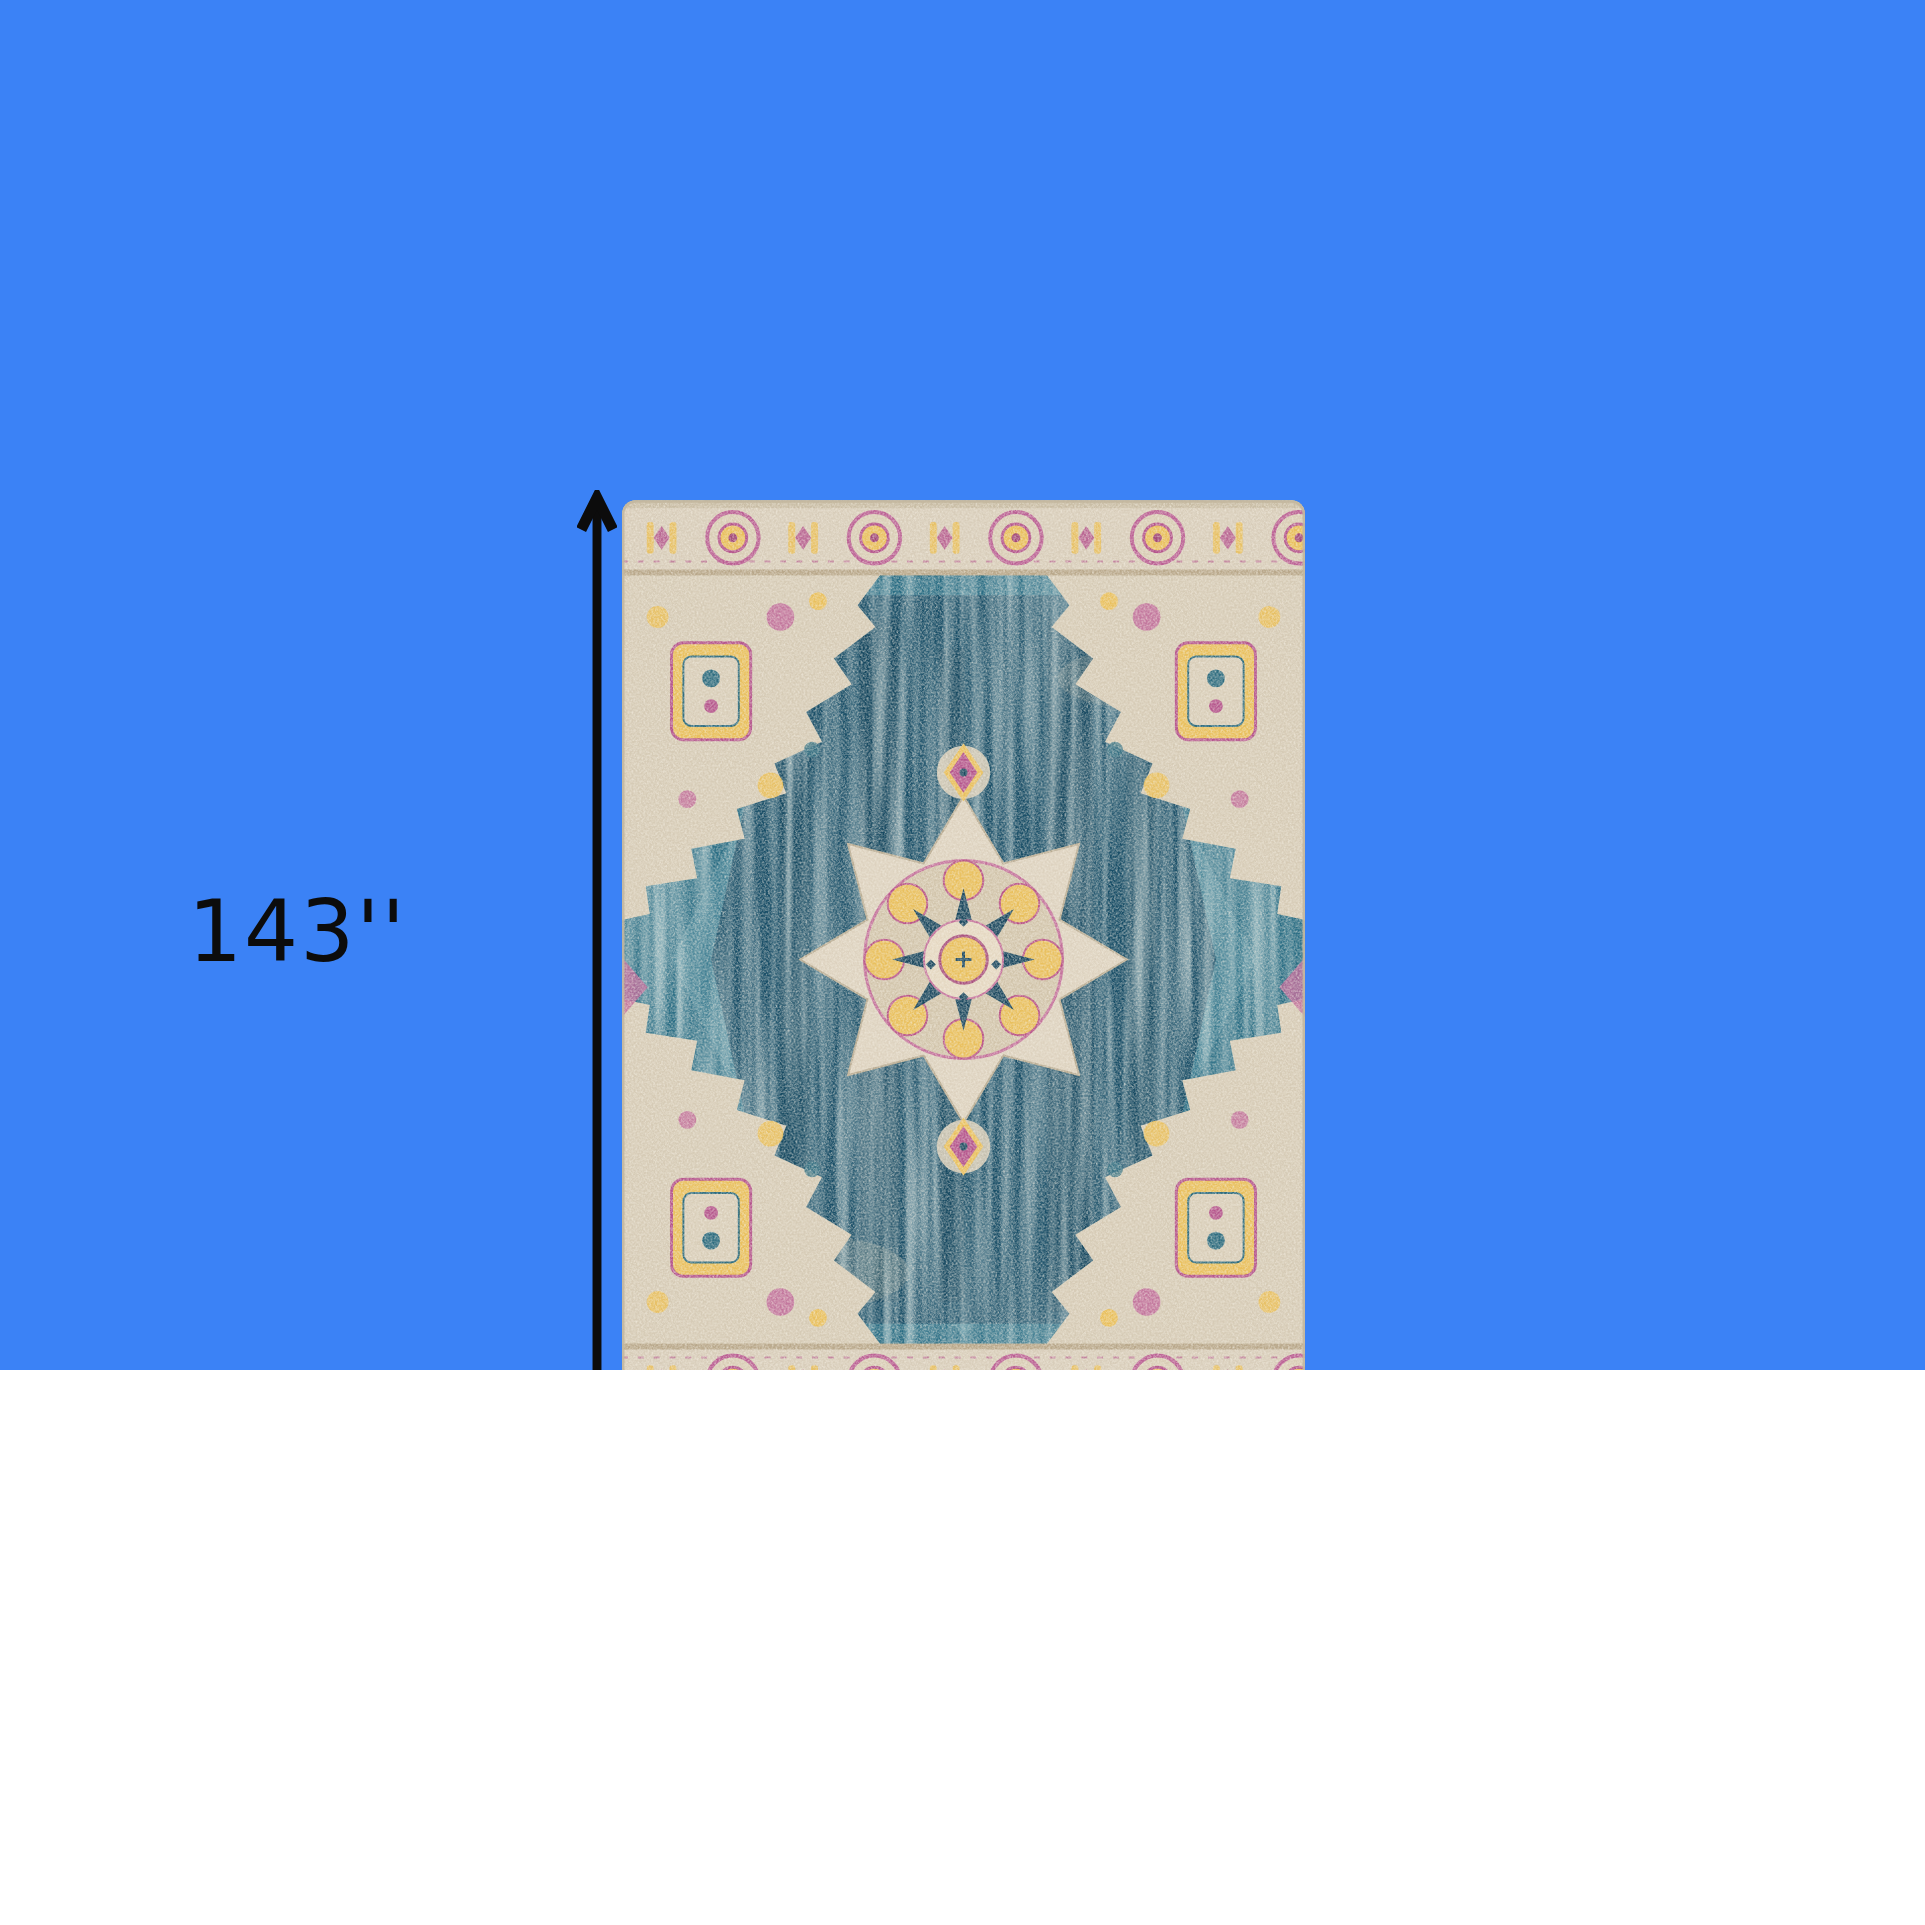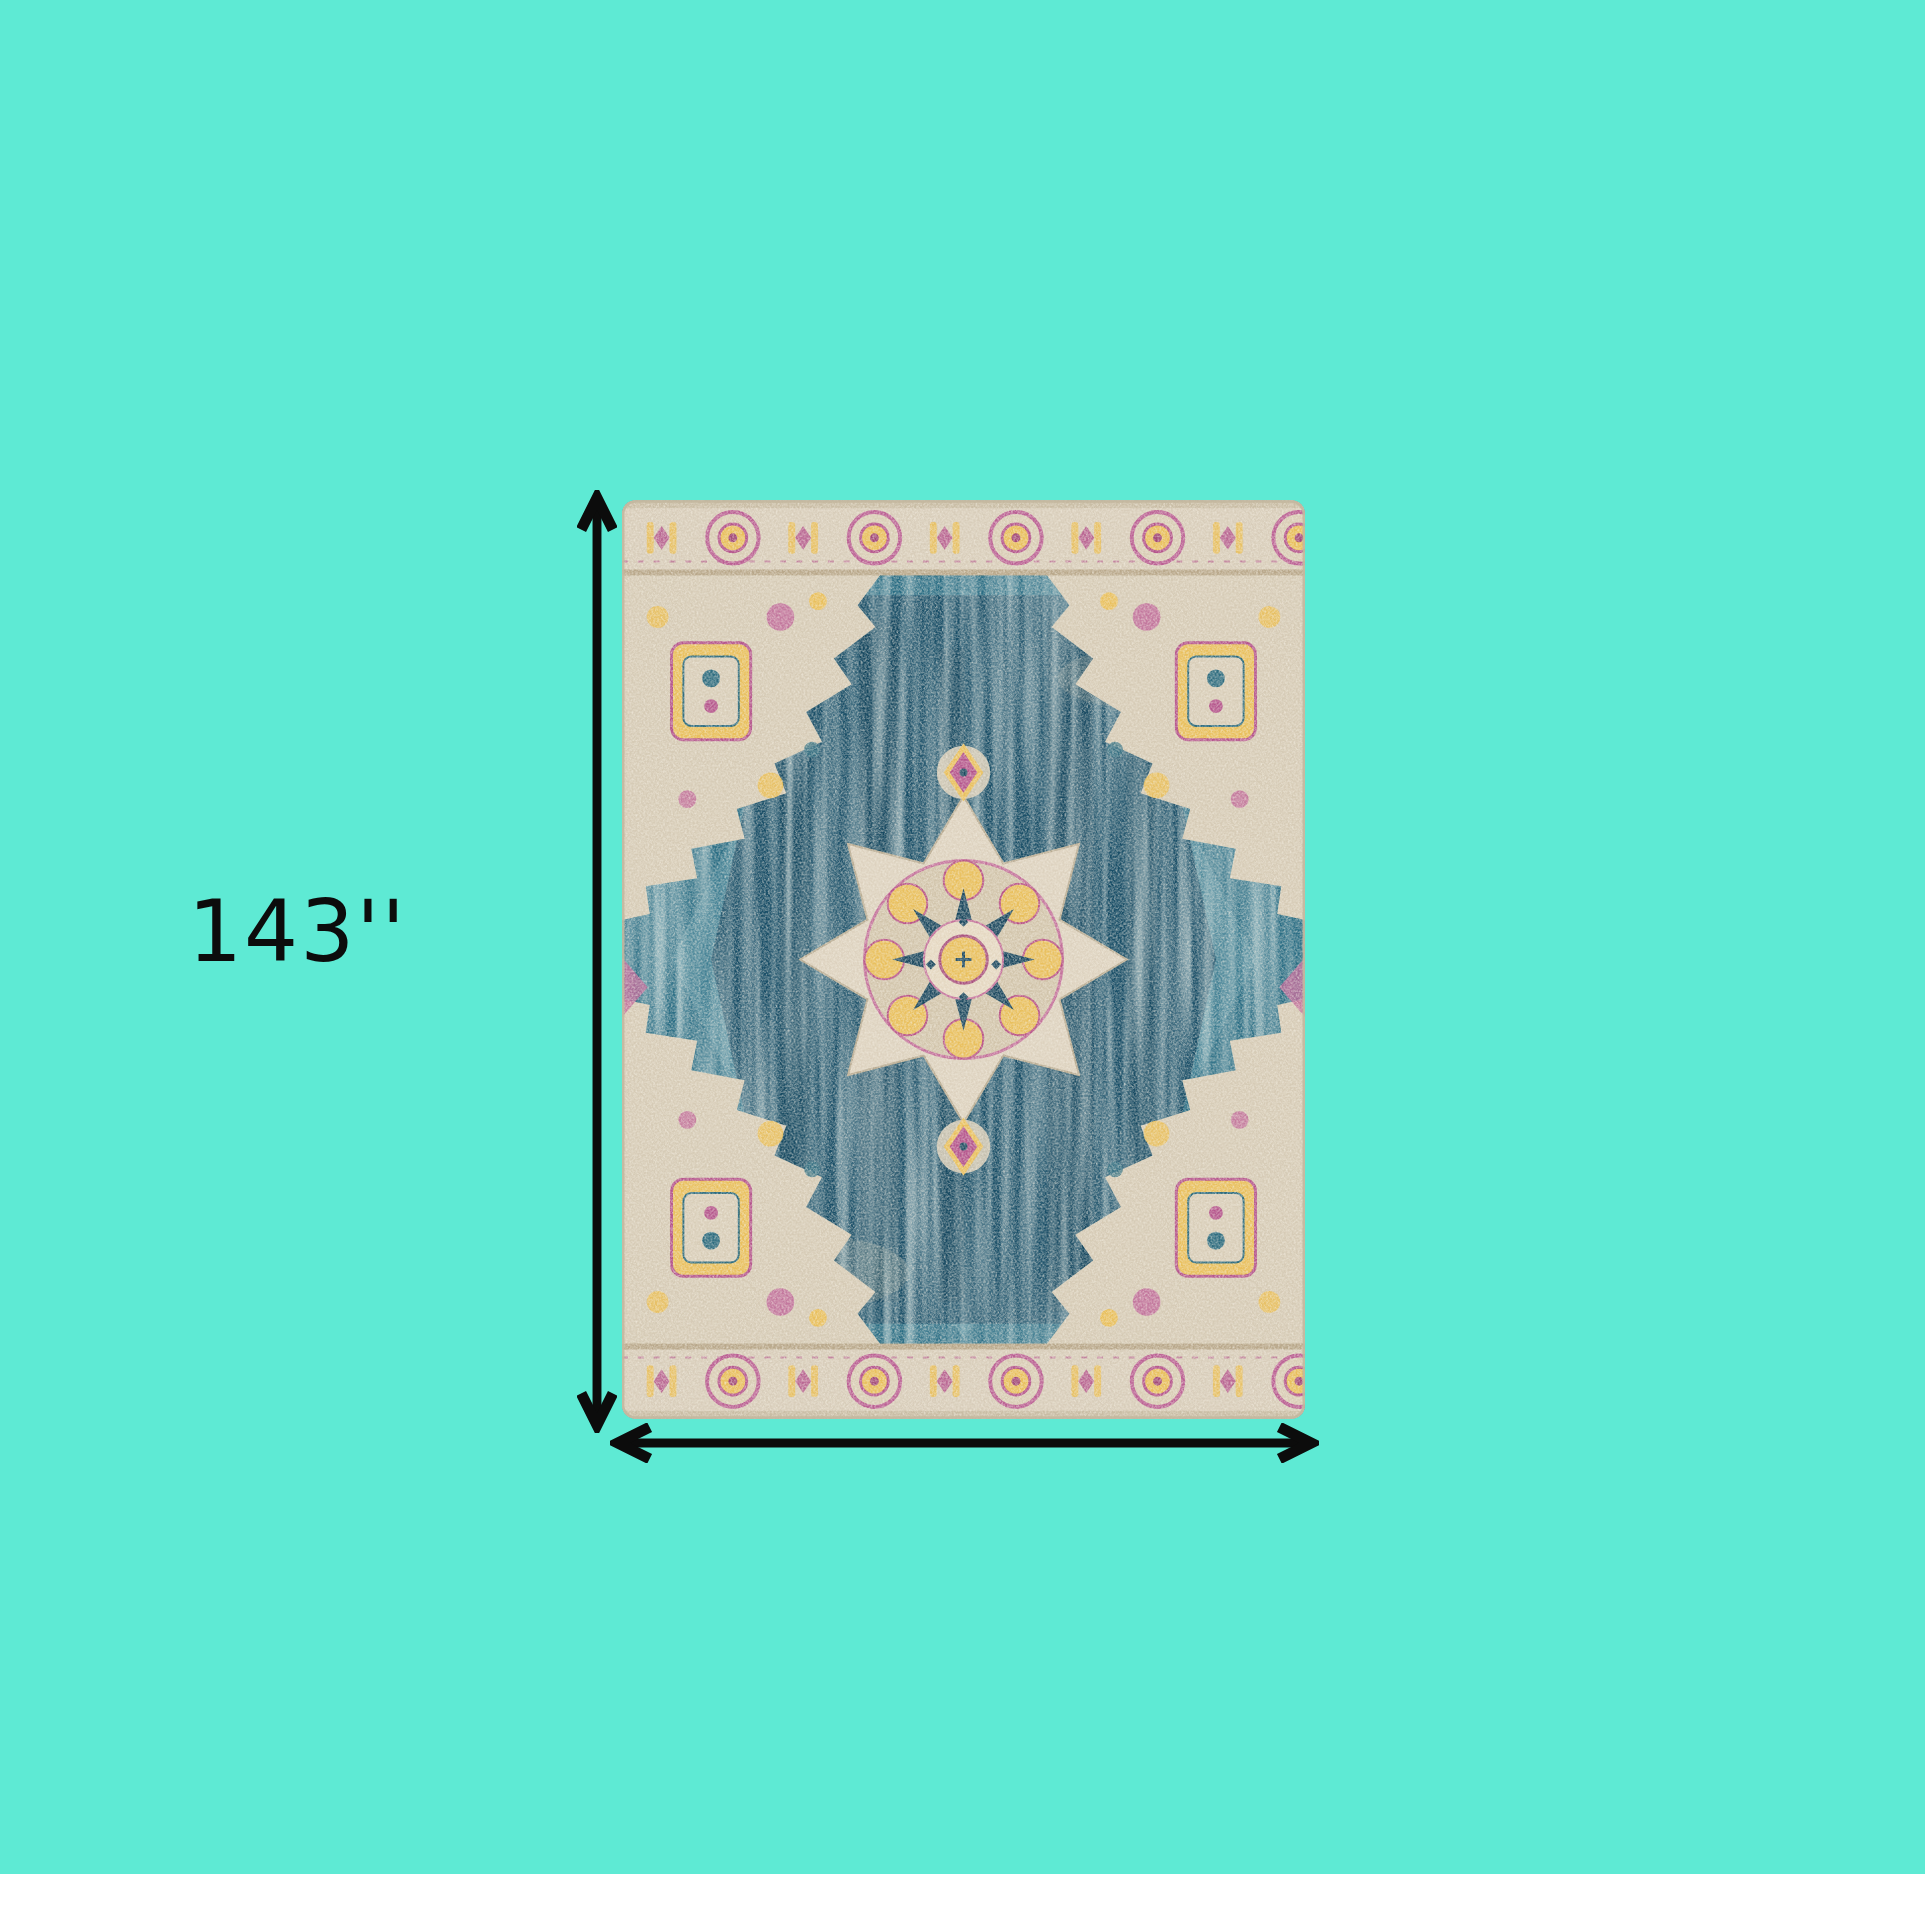--- a/index.html
+++ b/index.html
@@ -3,22 +3,22 @@
 <meta charset="utf-8">
 <style>
   html, body {
     margin: 0;
     padding: 0;
     background: #ffffff;
   }
   .canvas {
     position: relative;
     width: 1926px;
-    height: 1874px;
-    background: #5eead4;
+    height: 1370px;
+    background: #3b82f6;
     overflow: hidden;
     font-family: "DejaVu Sans", sans-serif;
   }
   .rug {
     position: absolute;
     left: 622px;
     top: 500px;
     width: 683px;
     height: 919px;
   }

